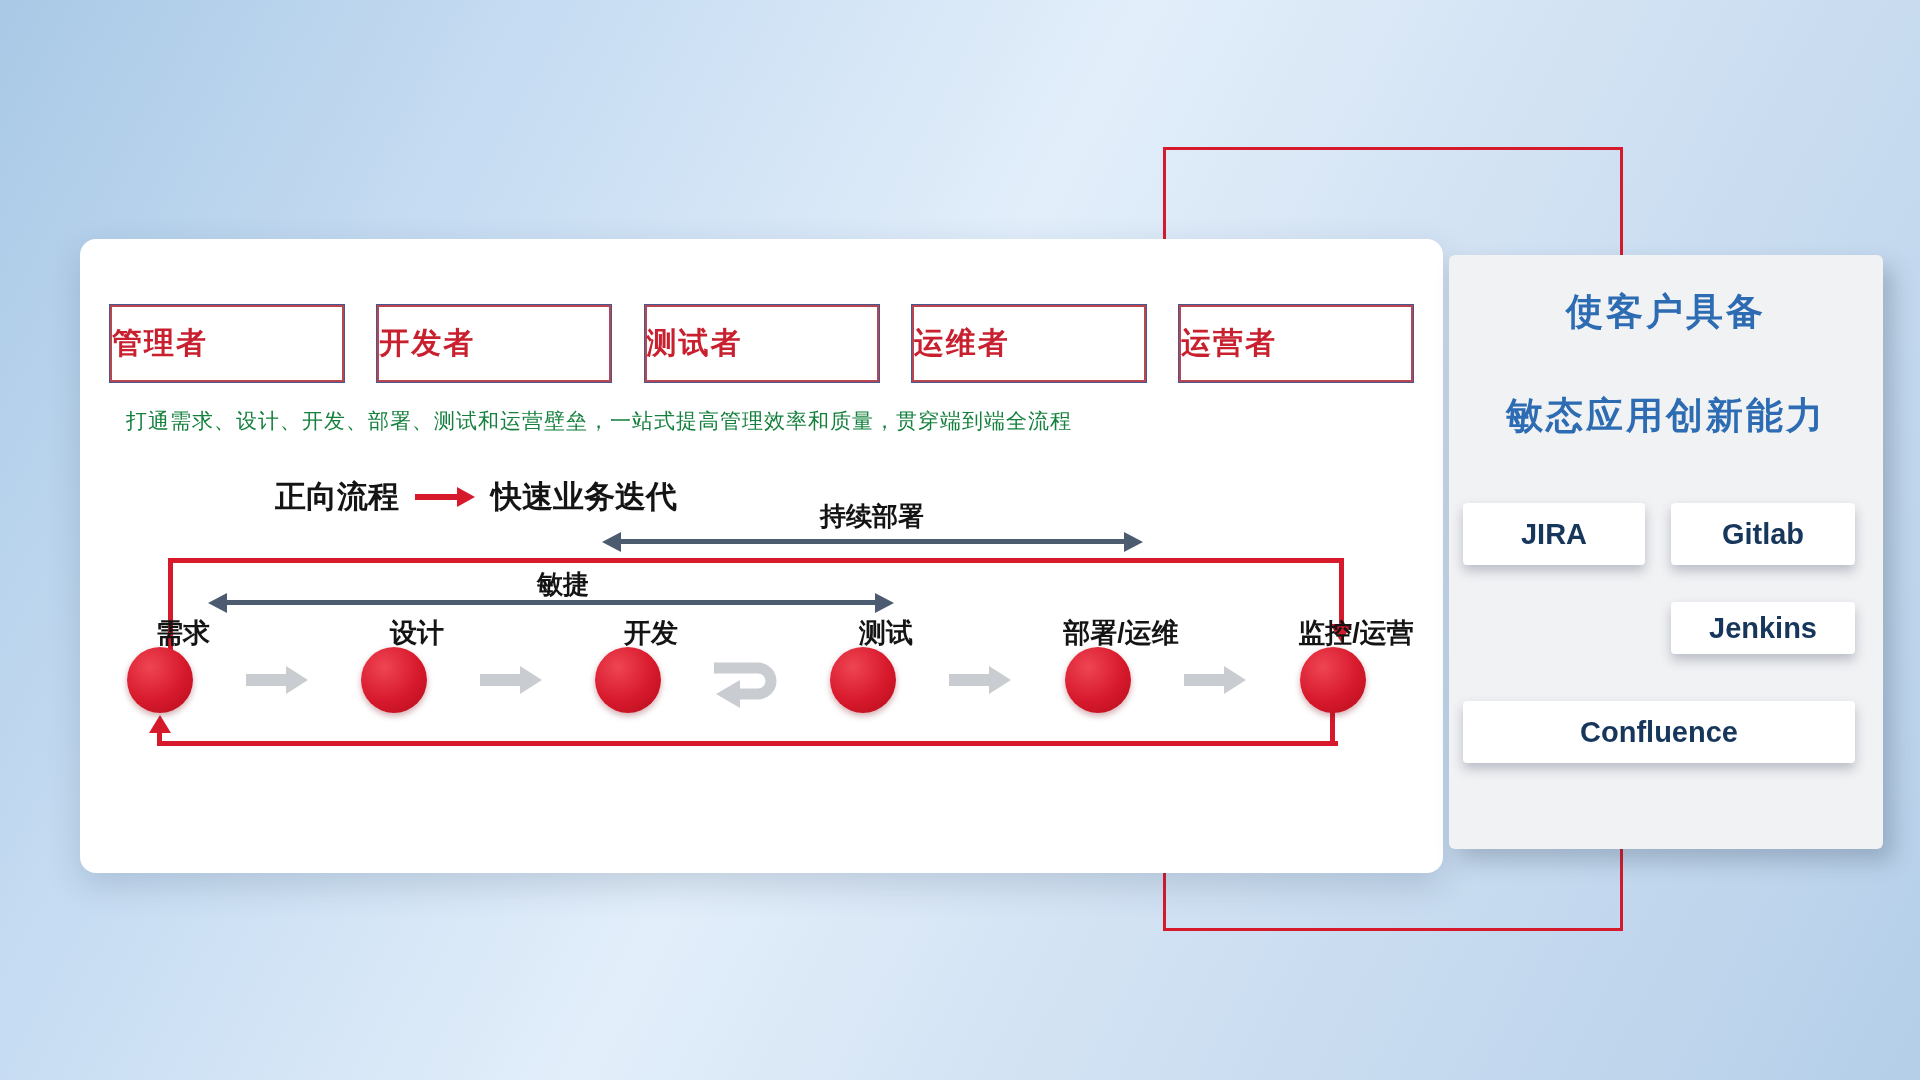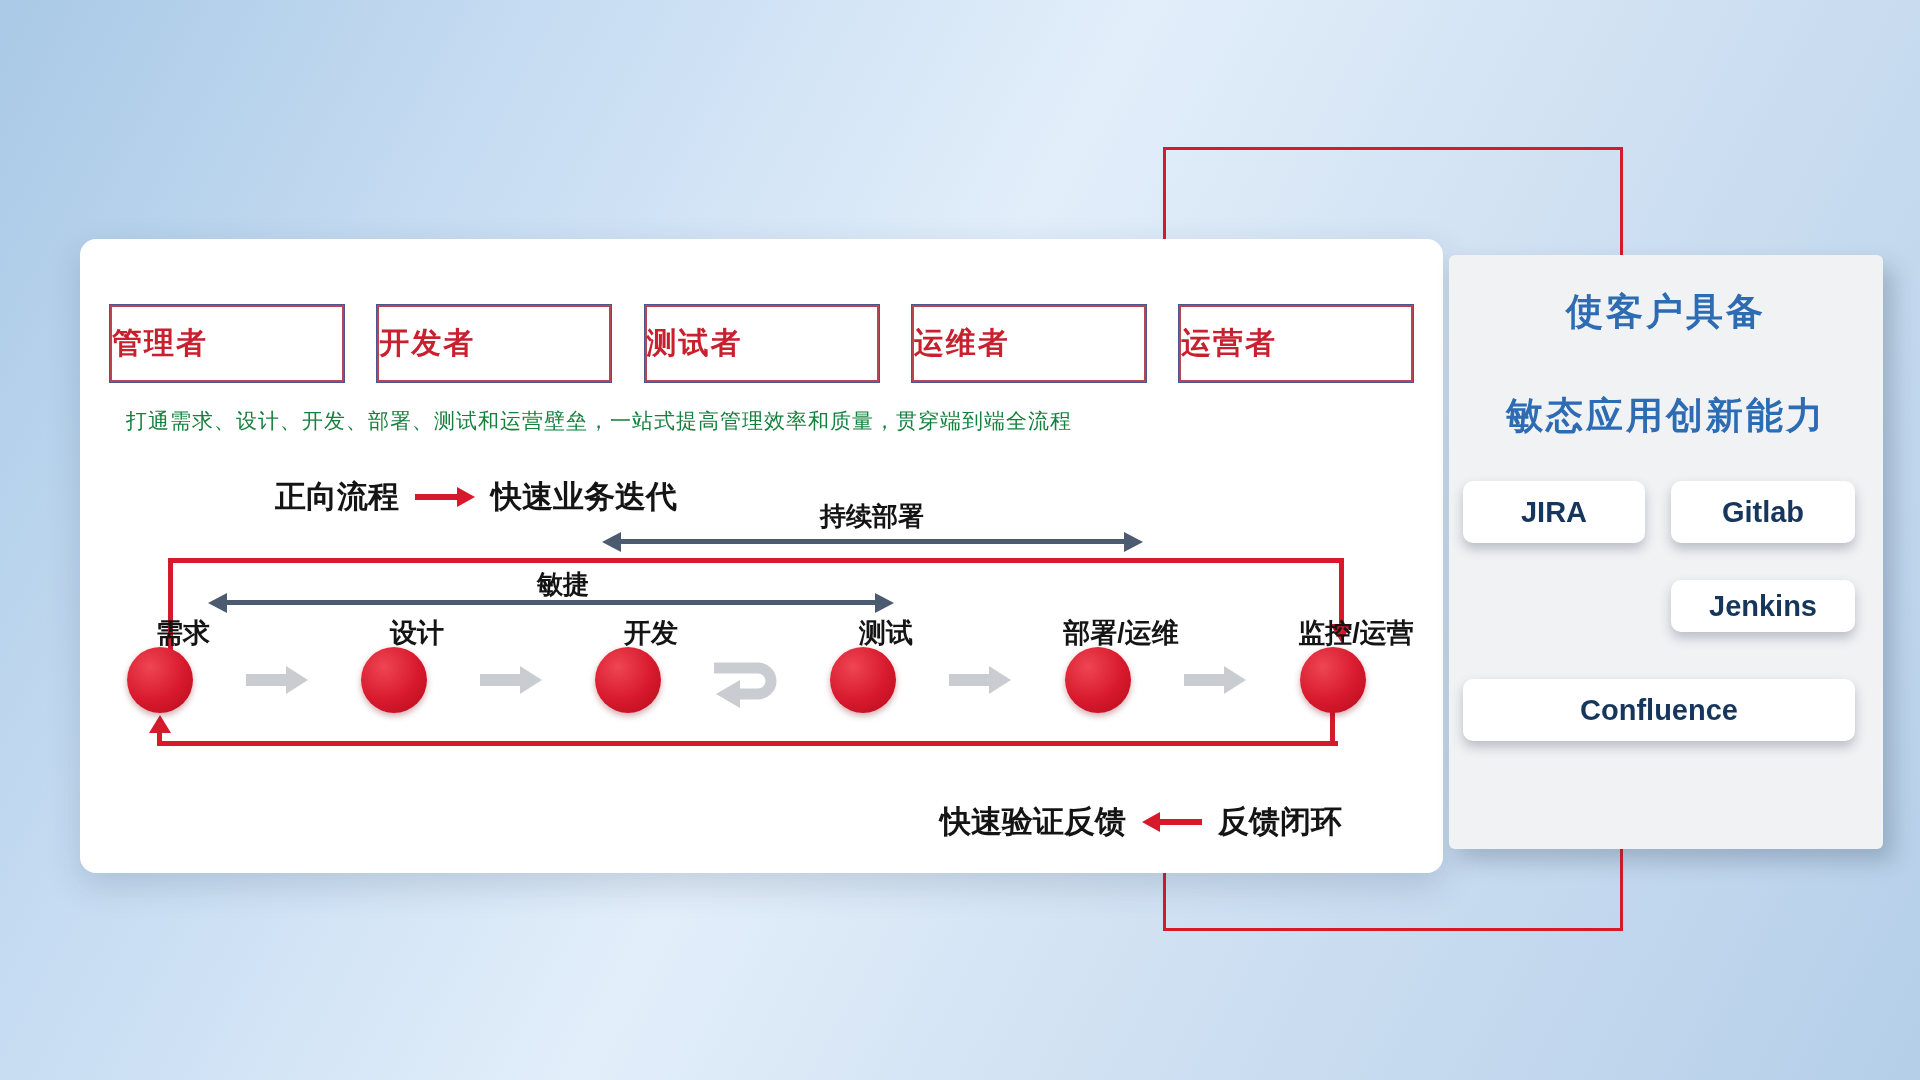--- a/index.html
+++ b/index.html
@@ -106,24 +106,24 @@
     position:absolute; left:1449px; top:255px; width:434px; height:594px;
     background:#f1f2f4; border-radius:6px; z-index:3;
     box-shadow:10px 12px 22px rgba(40,55,80,.25);
   }
   .panel-title { position:absolute; left:0; width:100%; text-align:center;
     font-size:37px; font-weight:bold; color:#2d6cb3; letter-spacing:3px; }
   .pt1 { top:32px; }
   .pt2 { top:136px; }
 
   .tool {
-    position:absolute; background:#fff; border-radius:10px;
+    position:absolute; background:#fff; border-radius:4px;
     box-shadow:0 6px 12px rgba(55,65,90,.30);
     display:flex; align-items:center; justify-content:center;
-    font-size:29px; font-weight:bold; color:#16365c;
+    font-size:29px; font-weight:bold; color:#16365c;margin-top:22px;
   }
   .tool-jira       { left:14px;  top:226px; width:182px; height:62px; }
   .tool-gitlab     { left:222px; top:226px; width:184px; height:62px; }
   .tool-itop       { left:14px;  top:325px; width:182px; height:62px; }
   .tool-jenkins    { left:222px; top:325px; width:184px; height:52px; }
   .tool-confluence { left:14px;  top:424px; width:392px; height:62px; }
 </style>
 </head>
 <body>
 
@@ -212,28 +212,20 @@
     <div class="flow-arrow" style="left:1104px">
       <span class="fbody"></span>
         <span class="fhead"></span>
     </div>
 
     <svg class="loop-icon" width="78" height="54" viewBox="0 0 78 54">
       <path d="M8 14 H52 a13 13 0 0 1 0 26 H32" fill="none" stroke="#c9cdd2" stroke-width="11"></path>
       <polygon points="34,26 34,54 10,40" fill="#c9cdd2"></polygon>
     </svg>
 
-    <div class="legend legend-feedback">
-      <span>快速验证反馈</span>
-      <span class="arrow-left-red">
-        <span class="ahead"></span>
-        <span class="abody"></span>
-      </span>
-      <span>反馈闭环</span>
-    </div>
 
   </div>
 
   <div class="panel">
     <div class="panel-title pt1">使客户具备</div>
     <div class="panel-title pt2">敏态应用创新能力</div>
     <div class="tool tool-jira">JIRA</div>
     <div class="tool tool-gitlab">Gitlab</div>
     <div class="tool tool-jenkins">Jenkins</div>
     <div class="tool tool-confluence">Confluence</div>

